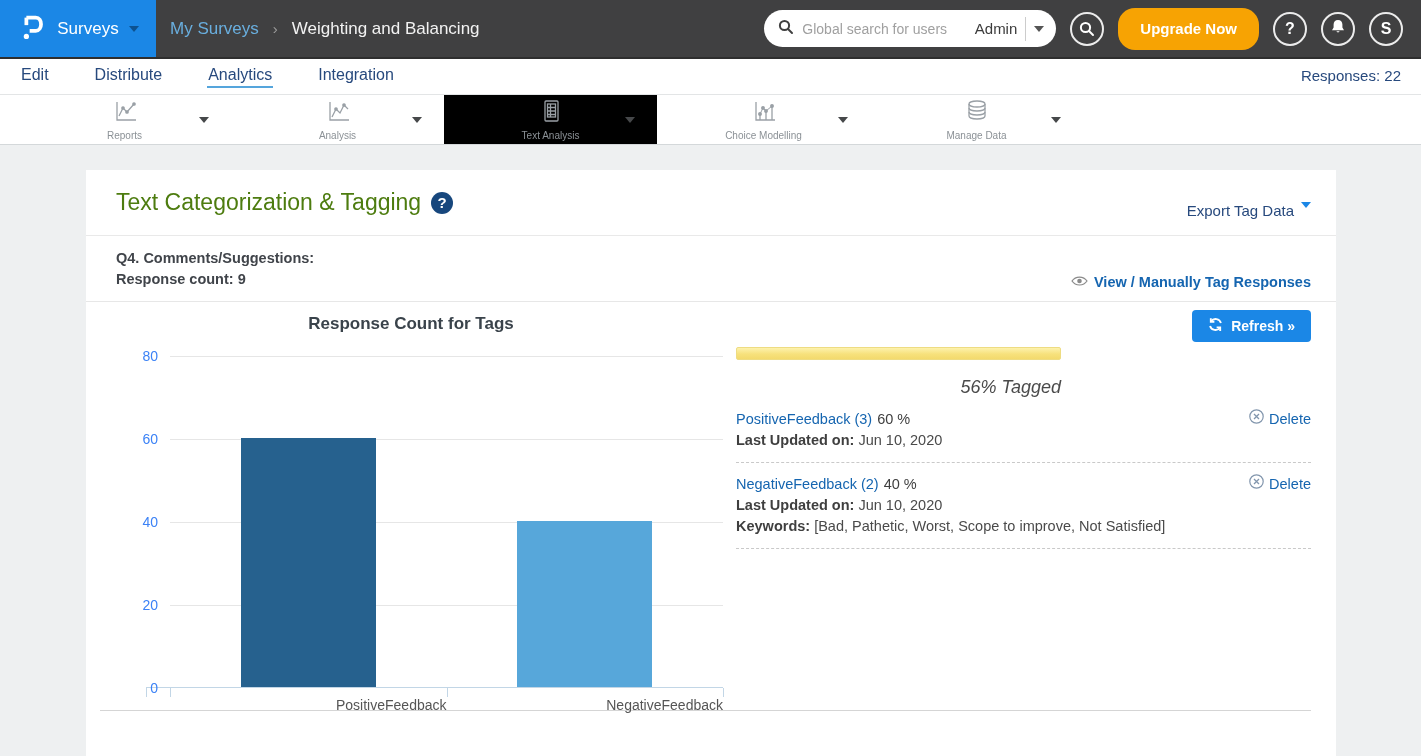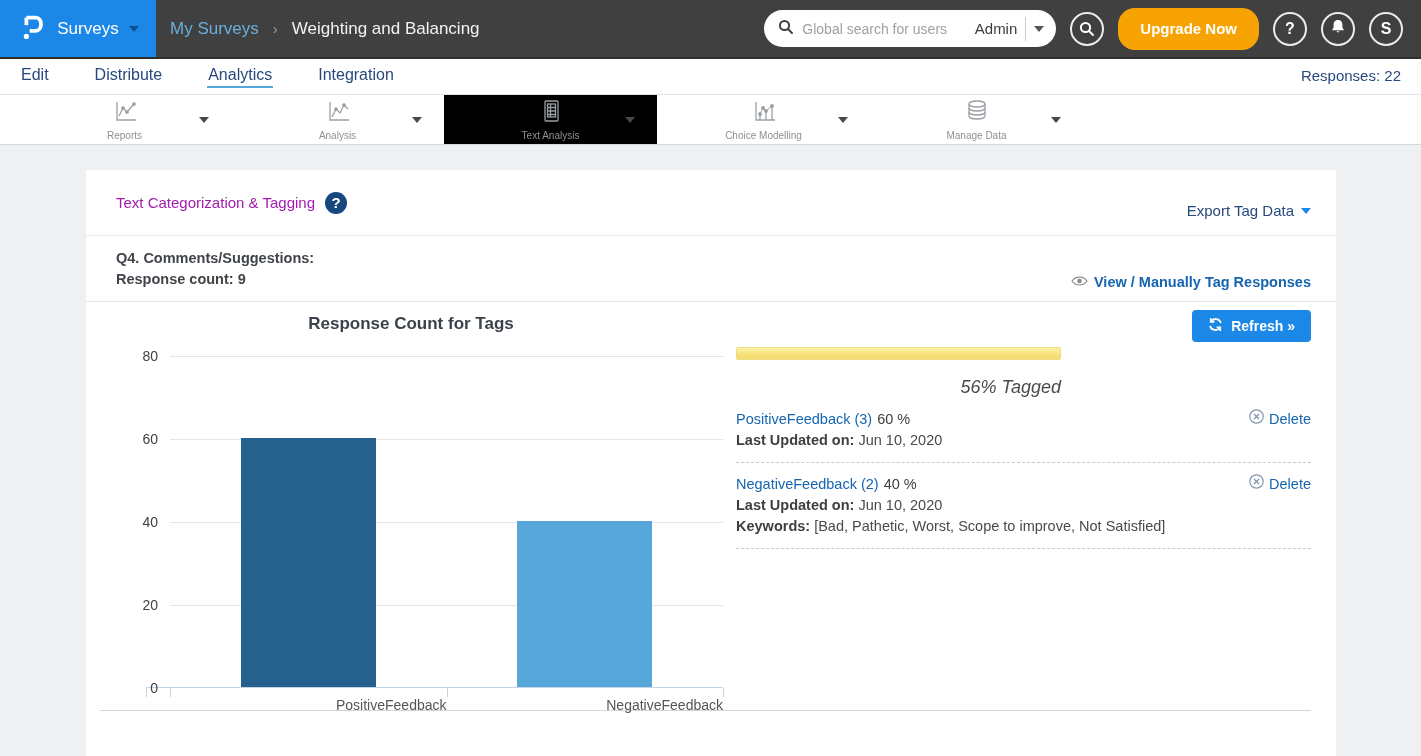--- a/index.html
+++ b/index.html
@@ -45,43 +45,43 @@
   .tab.active { background:#000000; }
   .tab-icon { color:#9aa0a6; }
   .tab-label { font-size:10px; color:#8b9196; }
   .tab .caret { position:absolute; right:22px; top:50%; margin-top:-3px; border-top-color:#46484a; }
 
   
   .page { padding:25px 0 0 86px; }
   .card { width:1250px; height:586px; background:#fff; }
   .card-head { height:66px; display:flex; align-items:center; padding:0 25px 0 30px;
     border-bottom:1px solid #e9e9e9; }
-  .page-title { font-size:15px; color:#a21caf; }
+  .page-title { font-size:23px; color:#4d7c0f; }
   .help-circle { width:22px; height:22px; border-radius:50%; background:#17477d; color:#fff;
     font-size:15px; font-weight:bold; display:inline-flex; align-items:center; justify-content:center;
     margin-left:10px; cursor:pointer; }
-  .export-link { margin-left:auto; display:flex; align-items:center; gap:7px; font-size:15px;
+  .export-link { margin-left:auto; display:flex; align-items:flex-start; gap:7px; font-size:15px;
     color:#27497d; cursor:pointer;margin-top:16px; }
   .export-link .caret { border-top-color:#1b87e6; }
 
   .q-head { padding:12px 25px 11px 30px; border-bottom:1px solid #e7e7e7; display:flex; align-items:flex-end; }
   .q-text { font-size:14.5px; font-weight:bold; color:#40444a; line-height:21px; }
   .view-link { margin-left:auto; display:flex; align-items:center; gap:6px; font-size:14.5px;
     font-weight:bold; color:#1565b0; cursor:pointer; }
 
   .content { display:flex; }
 
   
   .chart { width:650px; position:relative; }
   .chart-title { text-align:center; font-size:17px; font-weight:bold; color:#3a434b; margin:12px 0 0; height:22px; }
   #plot { position:relative; margin:20px 0 0 84px; width:553px; height:332px;
     border-bottom:1px solid #c2d6e6; }
   .gridline { position:absolute; left:0; width:553px; height:1px; background:#e6e6e6; }
   .ytick { position:absolute; left:-52px; width:40px; text-align:right; transform:translateY(-50%);
-    font-size:14px; color:#404040; }
+    font-size:14px; color:#3b82f6; }
   .bar { position:absolute; bottom:0; cursor:pointer; }
   .xlabel { position:absolute; top:341px; text-align:right; font-size:14px; color:#555; }
   .xtick { position:absolute; top:332px; height:9px; width:1px; background:#c2d6e6; }
   .axis-ext { position:absolute; left:-24px; bottom:-1px; width:24px; height:1px; background:#c2d6e6; }
 
   
   .tags-panel { flex:1; padding:8px 25px 0 0; }
   .panel-top { display:flex; align-items:flex-start; }
   .btn-blue { height:32px; border:none; border-radius:4px; background:#1b87e6; color:#fff;
     font-size:14px; font-weight:bold; display:inline-flex; align-items:center; gap:8px;

